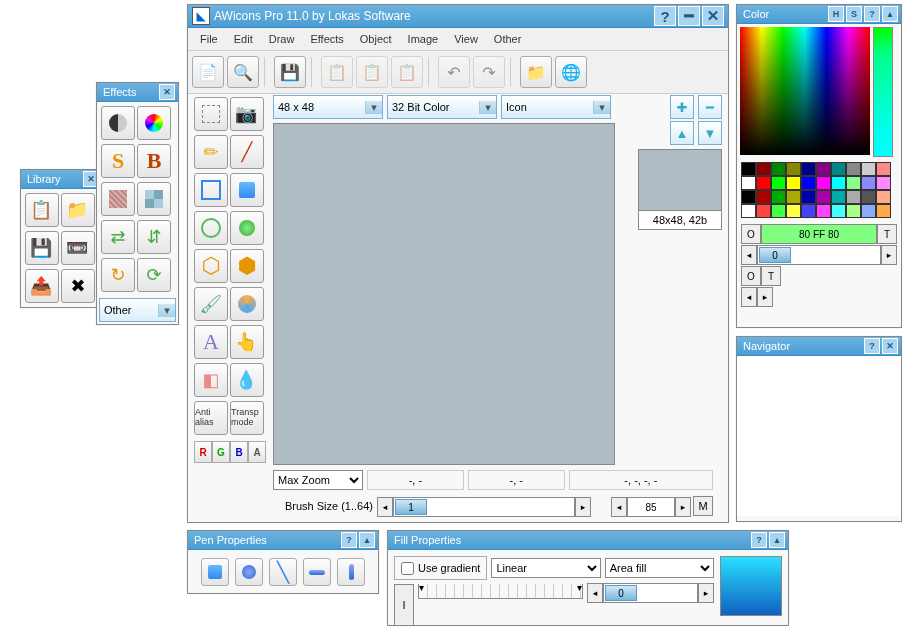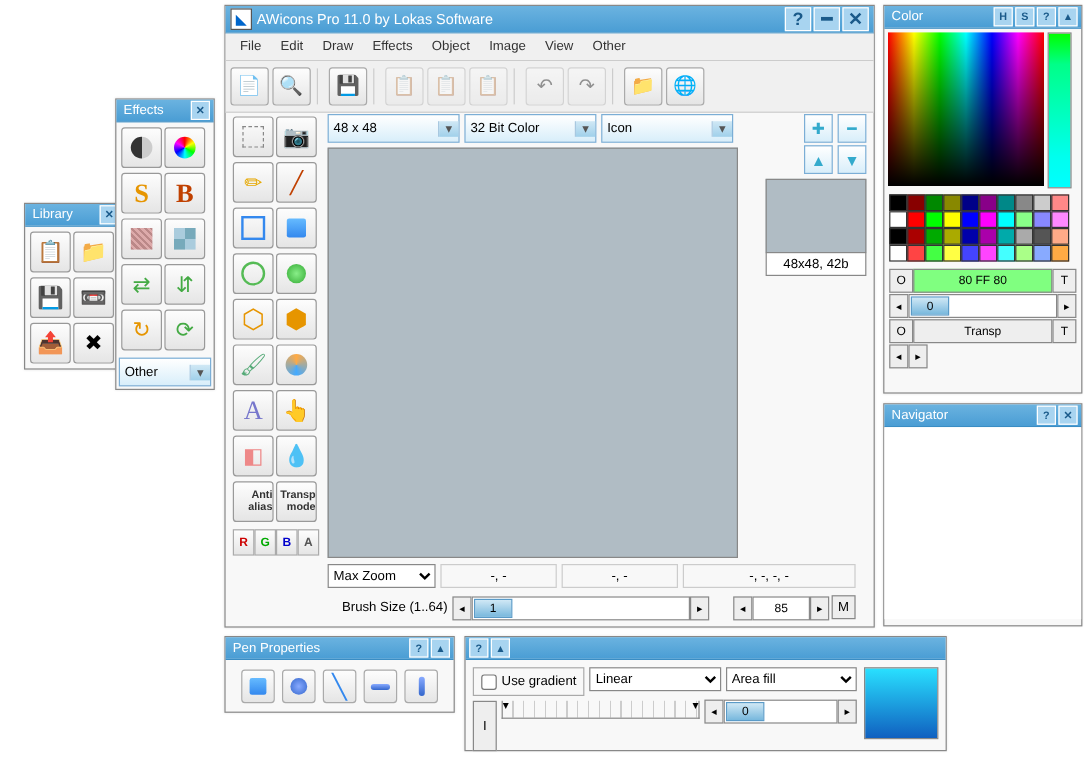--- a/index.html
+++ b/index.html
@@ -17,21 +17,21 @@
 .toolbar{height:38px;background:#f0f0f0;display:flex;align-items:center;padding:2px 4px;gap:3px;border-bottom:1px solid #ccc}
 .tbtn{width:30px;height:30px;border:1px solid #aaa;background:linear-gradient(#fdfdfd,#e5e5e5);border-radius:3px;display:flex;align-items:center;justify-content:center;cursor:pointer;font-size:16px}
 .tbtn.dis{opacity:.4}
 .tsep{width:4px;height:30px;border-left:1px solid #ccc;margin:0 2px}
 .dropdown{height:22px;border:1px solid #7baed6;background:linear-gradient(#fff,#d8eefa);display:flex;align-items:center;font-size:11px;cursor:pointer}
 .dropdown .ddtext{flex:1;text-align:left;padding:0 4px}
 .dropdown .ddarrow{width:16px;text-align:center;color:#555;border-left:1px solid #a8c8e0;background:linear-gradient(#d0e8f5,#a0d0ea)}
 .sqbtn{width:22px;height:22px;border:1px solid #7baed6;background:linear-gradient(#fff,#d8eefa);display:flex;align-items:center;justify-content:center;cursor:pointer;font-size:13px}
 .toolgrid{display:grid;grid-template-columns:32px 32px;gap:4px;padding:4px}
 .tgbtn{width:32px;height:32px;border:1px solid #999;background:linear-gradient(#fdfdfd,#e5e5e5);border-radius:3px;display:flex;align-items:center;justify-content:center;cursor:pointer;font-size:18px}
-.textbtn{font-size:9px;line-height:1.1;text-align:right;font-weight:bold;color:#333}
+.textbtn{font-size:9px;line-height:1.1;text-align:left;font-weight:normal;color:#333}
 .canvas{background:#b0bcc4;border:1px solid #888;position:absolute}
 .chgrid{display:grid;grid-template-columns:repeat(4,1fr);gap:0}
 .chbtn{height:20px;border:1px solid #aaa;background:linear-gradient(#fdfdfd,#e5e5e5);display:flex;align-items:center;justify-content:center;font-weight:bold;cursor:pointer;font-size:10px}
 .thumb{position:absolute;border:1px solid #888;background:#b0bcc4}
 .thumblabel{position:absolute;background:#fff;border:1px solid #888;font-size:11px;text-align:center;padding:3px 0}
 .spectrum{width:130px;height:128px;background:linear-gradient(to bottom,rgba(255,255,255,0) 0%,rgba(0,0,0,1) 100%),linear-gradient(to right,red,yellow,lime,cyan,blue,magenta,red);position:relative}
 .huebar{width:18px;height:128px;background:linear-gradient(lime,#0f8,#0fa,#0fc,#0fe,cyan);border:1px solid #888}
 .palette{display:grid;grid-template-columns:repeat(10,15px);gap:0}
 .palette div{width:15px;height:14px;border:1px solid #333;box-sizing:border-box}
 .colorrow{display:flex;align-items:center;margin-top:3px;height:18px}
@@ -299,21 +299,20 @@
     </div>
     <div class="colorrow">
       <div class="arrow">◂</div>
       <div class="slider-track">
           <div class="slider-knob" style="left:1px;display:flex;align-items:center;justify-content:center;font-size:10px">0</div>
         </div>
       <div class="arrow">▸</div>
     </div>
     <div class="colorrow">
       <div class="lbl">O</div>
-      <div class="val" style="background:#eee">Transp</div>
       <div class="lbl">T</div>
     </div>
     <div class="colorrow">
       <div class="arrow">◂</div>
       <div class="arrow">▸</div>
     </div>
   </div>
 </div>
 
 <div class="panel" style="left:736px;top:336px;width:164px;height:184px">
@@ -347,28 +346,29 @@
         <span style="width:16px;height:5px;background:linear-gradient(#8af,#36c);border-radius:3px"></span>
       </div>
     <div class="penbtn">
         <span style="width:5px;height:16px;background:linear-gradient(#8af,#36c);border-radius:3px"></span>
       </div>
   </div>
 </div>
 
 <div class="panel" style="left:387px;top:530px;width:400px;height:94px">
   <div class="titlebar">
+    <span class="title">Fill Properties</span>
     <div class="titlebar-icons">
       <div class="titlebar-icon">?</div>
       <div class="titlebar-icon">▴</div>
     </div>
   </div>
   <div style="display:flex;padding:6px;gap:6px">
     <div style="flex:1">
-      <div style="display:flex;gap:4px;margin-bottom:4px">
+      <div style="display:flex;align-items:center;gap:4px;margin-bottom:4px">
         <label style="display:flex;align-items:center;border:1px solid #aaa;padding:2px 6px;height:18px">
             <input type="checkbox" style="">
             <span>Use gradient</span>
           </label>
         <select style="flex:1"><option>Linear</option></select>
         <select style="flex:1"><option>Area fill</option></select>
       </div>
       <div style="display:flex;gap:4px">
         <div class="lbl" style="width:18px;height:40px;border:1px solid #888;background:#eee;display:flex;align-items:center;justify-content:center">I</div>
         <div style="flex:1.3">

